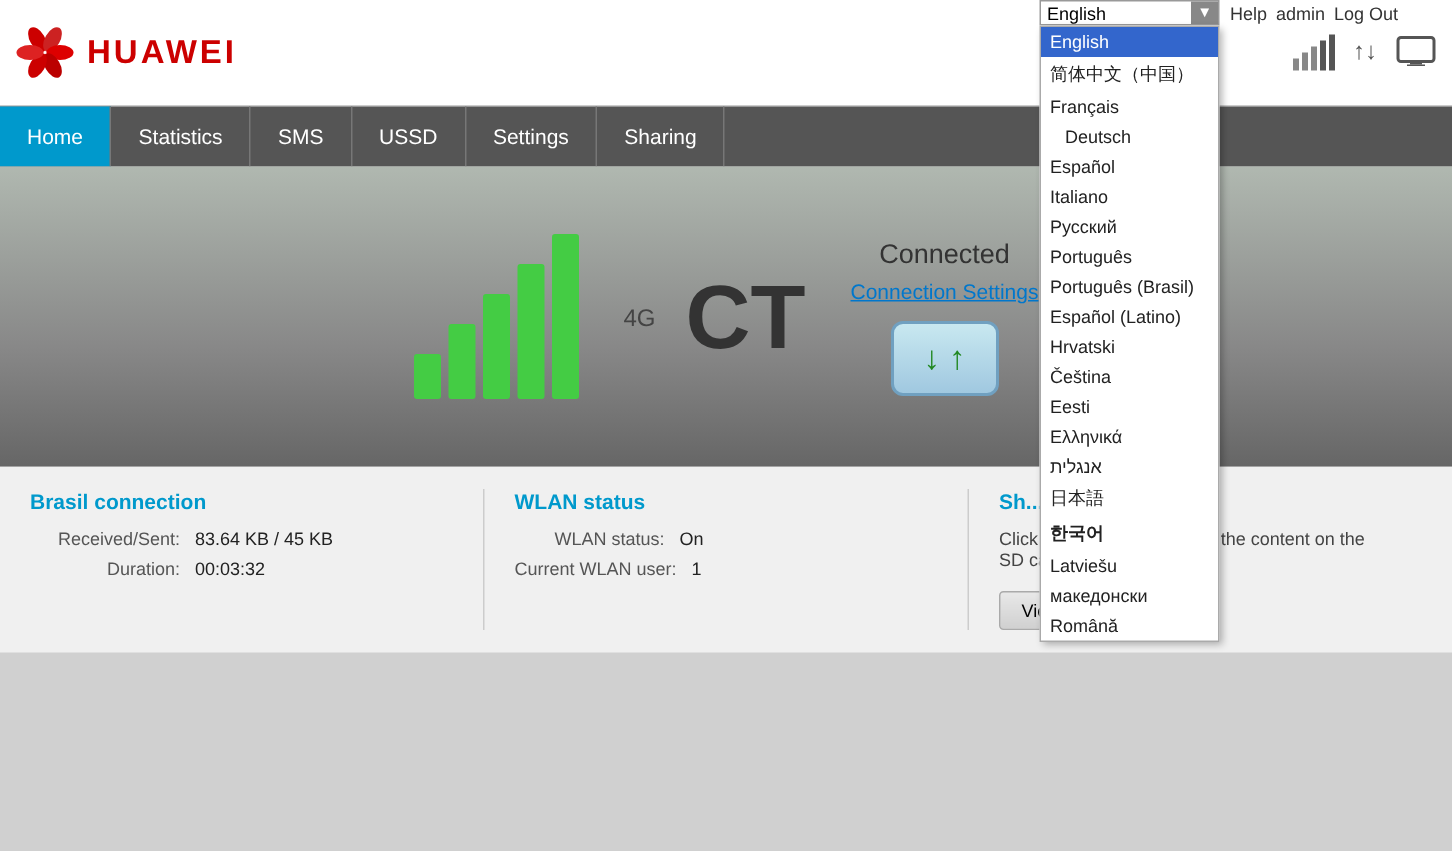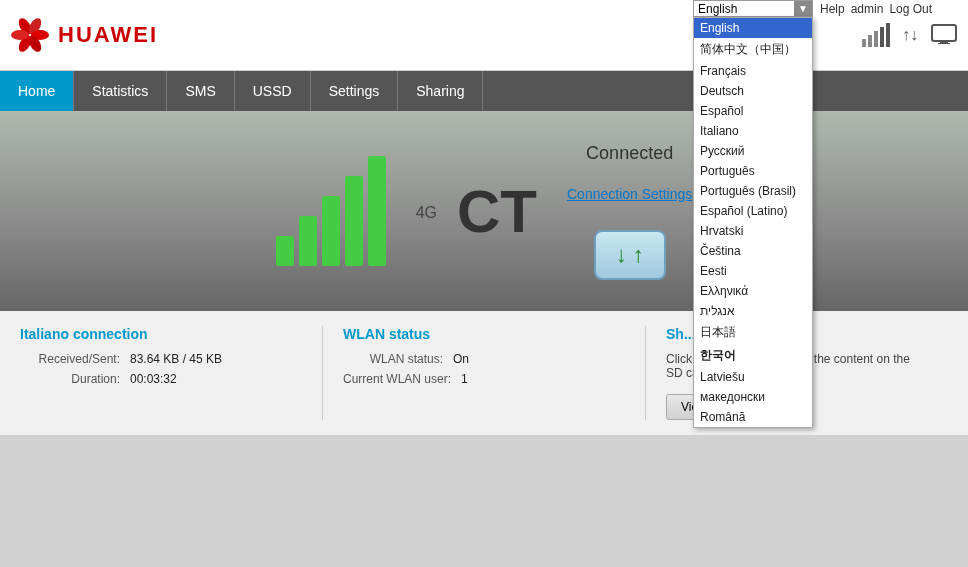--- a/index.html
+++ b/index.html
@@ -14,21 +14,21 @@
     #signal-icons { display: flex; align-items: center; gap: 6px; }
 
     
     #nav { display: flex; background: #555; height: 40px; align-items: stretch; }
     .nav-item { display: flex; align-items: center; padding: 0 18px; color: #fff; cursor: pointer; font-size: 14px; border-right: 1px solid #777; }
     .nav-item.active { background: #0099cc; }
     #center-panel { background: linear-gradient(to bottom, #b0b8b0 0%, #888 60%, #666 100%); height: 200px; display: flex; align-items: center; justify-content: center; position: relative; padding: 10px 20px; }
     #signal-bars-large { display: flex; align-items: flex-end; gap: 5px; margin-right: 30px; }
     .bar { background: #44cc44; border-radius: 2px; }
     #network-type { font-size: 60px; font-weight: bold; color: #333; margin-right: 30px; }
-    #connect-info { display: flex; flex-direction: column; align-items: center; gap: 22px; }
+    #connect-info { display: flex; flex-direction: column; align-items: center; gap: 6px; }
     #connect-status { font-size: 18px; color: #333; }
     #connect-link { color: #0077cc; font-size: 14px; cursor: pointer; text-decoration: underline; }
     #generation { color: #444; font-size: 16px; margin-top: 4px; }
     #transfer-btn { background: linear-gradient(to bottom, #c8e8f0, #a0c8e0); border: 2px solid #70a0c0; border-radius: 8px; padding: 10px 20px; cursor: pointer; display: flex; align-items: center; gap: 6px; margin-top: 6px; }
 
     #bottom-panel { display: flex; background: #f0f0f0; padding: 15px 20px; gap: 0; flex: 1; }
     .info-section { flex: 1; padding-right: 20px; }
     .info-section h3 { color: #0099cc; font-size: 14px; margin-bottom: 10px; border-bottom: none; }
     .info-row { display: flex; gap: 10px; margin-bottom: 6px; font-size: 12px; }
     .info-label { color: #555; min-width: 100px; text-align: right; }
@@ -114,21 +114,21 @@
     <a id="connect-link" href="#">Connection Settings</a>
     <div id="transfer-btn">
       <span class="arrow-down">↓</span>
       <span class="arrow-up">↑</span>
     </div>
   </div>
 </div>
 
 <div id="bottom-panel">
   <div class="info-section">
-    <h3>Italiano connection</h3>
+    <h3>Brasil connection</h3>
     <div class="info-row">
       <span class="info-label">Received/Sent:</span>
       <span class="info-value">83.64 KB /  45 KB</span>
     </div>
     <div class="info-row">
       <span class="info-label">Duration:</span>
       <span class="info-value">00:03:32</span>
     </div>
   </div>
   <div class="divider"></div>
@@ -163,21 +163,21 @@
     <span style="color:#333;">admin</span>
     <span style="color:#333;cursor:pointer;">Log Out</span>
   </div>
 
   <div id="lang-dropdown" style="position:absolute;top:17px;left:693px;width:120px;background:#fff;border:1px solid #aaa;box-shadow:2px 2px 5px rgba(0,0,0,0.3);z-index:100;overflow:hidden;">
     <div id="lang-list" style="max-height:410px;overflow-y:scroll;overflow-x:hidden;">
 
     <div class="lang-option selected" style="padding: 3px 6px; font-size: 12px; cursor: pointer; background: rgb(51, 102, 204); color: rgb(255, 255, 255);">English</div>
         <div class="lang-option" style="padding: 3px 6px; font-size: 12px; cursor: pointer; color: rgb(34, 34, 34);">简体中文（中国）</div>
         <div class="lang-option" style="padding: 3px 6px; font-size: 12px; cursor: pointer; color: rgb(34, 34, 34);">Français</div>
-        <div class="lang-option" style="padding: 3px 6px; font-size: 12px; cursor: pointer; color: rgb(34, 34, 34);">Deutsch</div>
+        <div class="lang-option" style="padding: 3px 16px; font-size: 12px; cursor: pointer; color: rgb(34, 34, 34);">Deutsch</div>
         <div class="lang-option" style="padding: 3px 6px; font-size: 12px; cursor: pointer; color: rgb(34, 34, 34);">Español</div>
         <div class="lang-option" style="padding: 3px 6px; font-size: 12px; cursor: pointer; color: rgb(34, 34, 34);">Italiano</div>
         <div class="lang-option" style="padding: 3px 6px; font-size: 12px; cursor: pointer; color: rgb(34, 34, 34);">Русский</div>
         <div class="lang-option" style="padding: 3px 6px; font-size: 12px; cursor: pointer; color: rgb(34, 34, 34);">Português</div>
         <div class="lang-option" style="padding: 3px 6px; font-size: 12px; cursor: pointer; color: rgb(34, 34, 34);">Português (Brasil)</div>
         <div class="lang-option" style="padding: 3px 6px; font-size: 12px; cursor: pointer; color: rgb(34, 34, 34);">Español (Latino)</div>
         <div class="lang-option" style="padding: 3px 6px; font-size: 12px; cursor: pointer; color: rgb(34, 34, 34);">Hrvatski</div>
         <div class="lang-option" style="padding: 3px 6px; font-size: 12px; cursor: pointer; color: rgb(34, 34, 34);">Čeština</div>
         <div class="lang-option" style="padding: 3px 6px; font-size: 12px; cursor: pointer; color: rgb(34, 34, 34);">Eesti</div>
         <div class="lang-option" style="padding: 3px 6px; font-size: 12px; cursor: pointer; color: rgb(34, 34, 34);">Ελληνικά</div>

